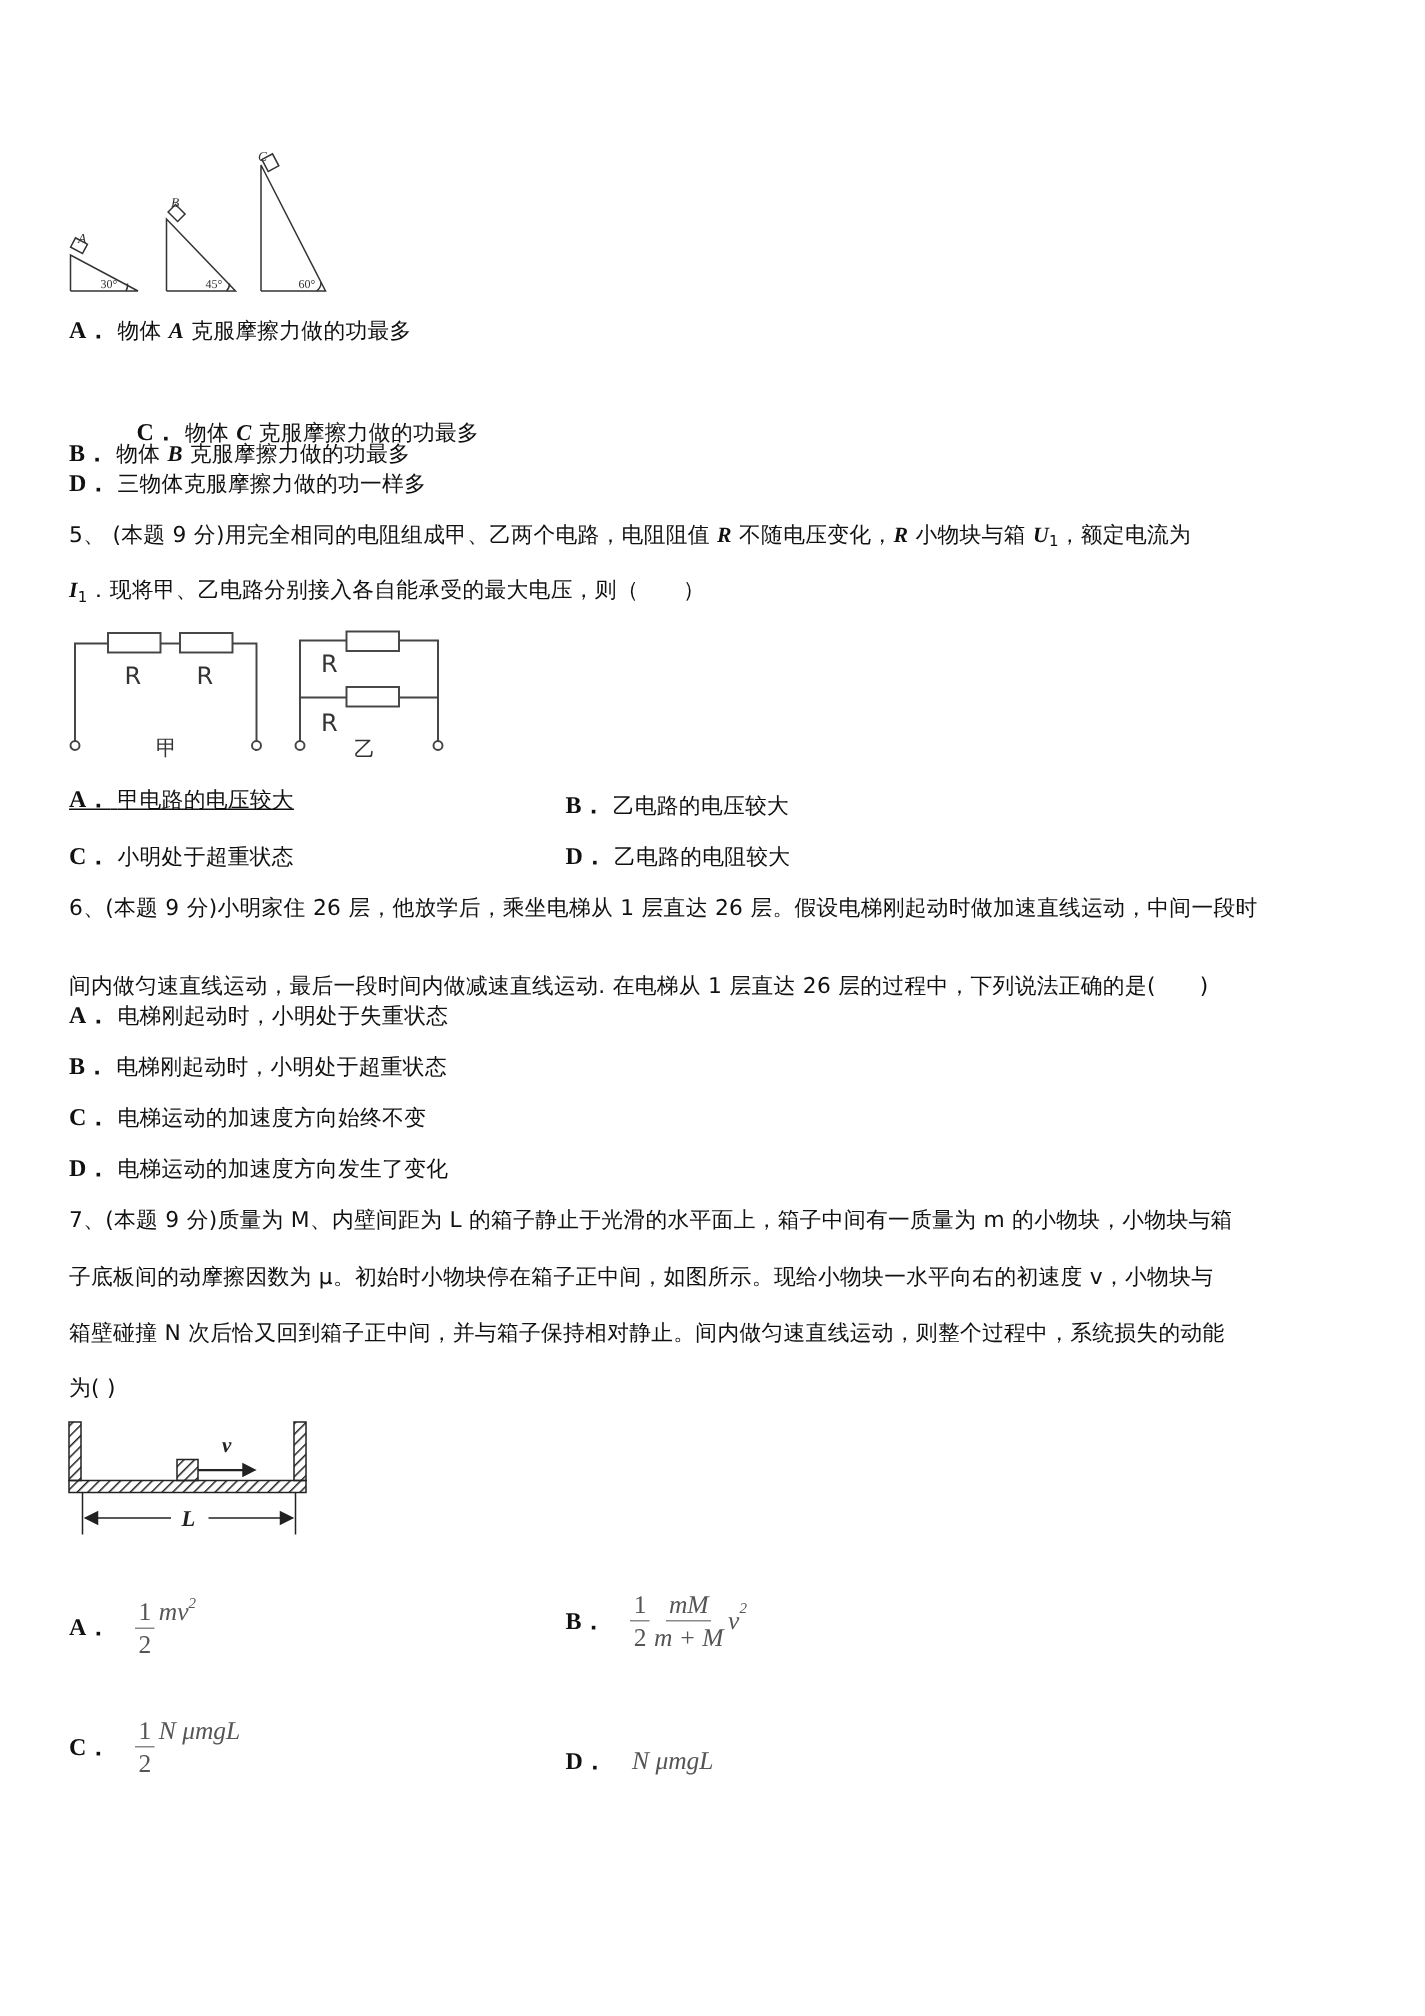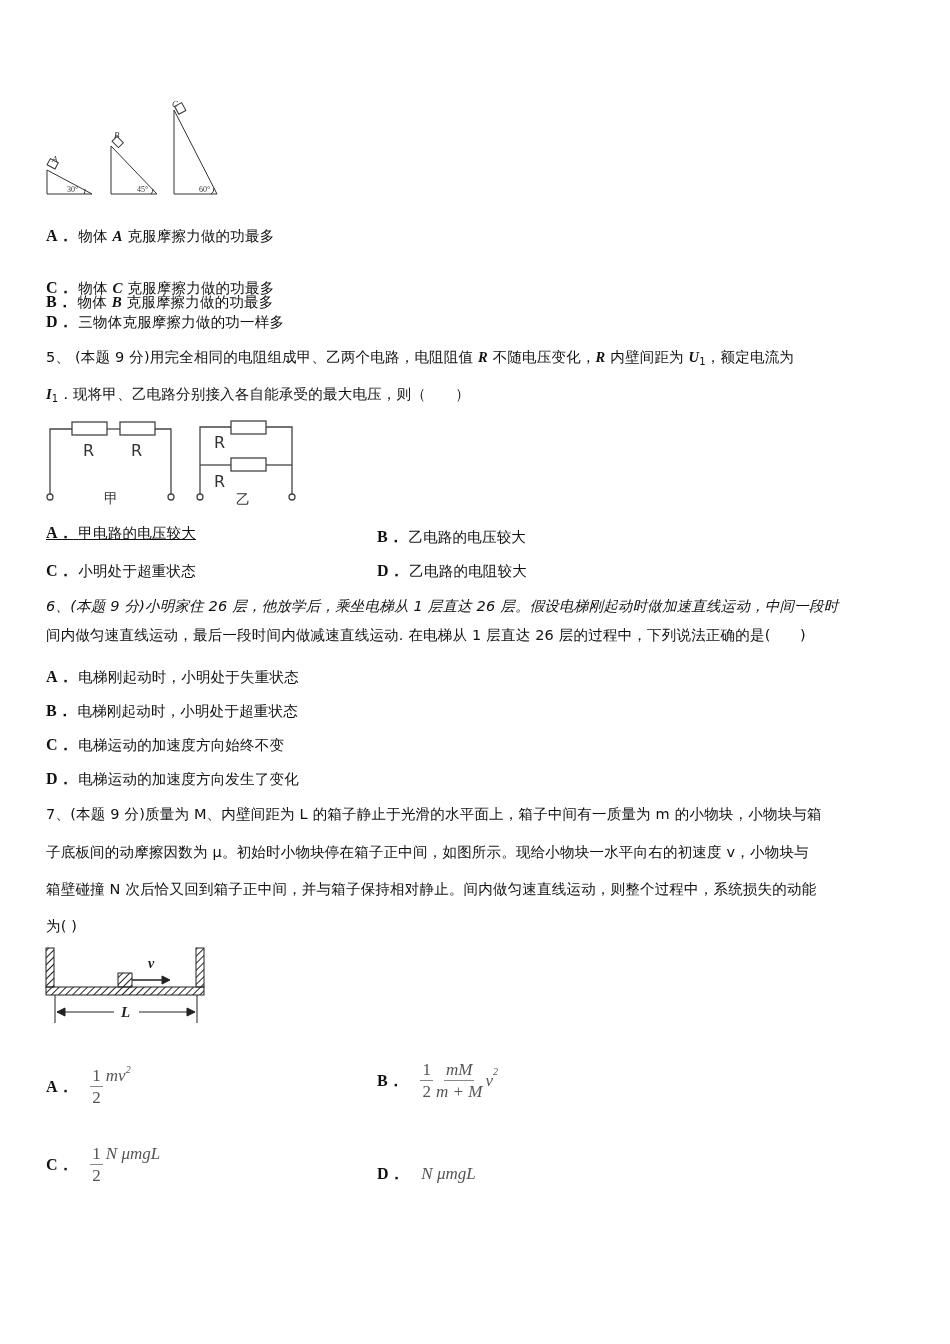--- a/index.html
+++ b/index.html
@@ -46,39 +46,39 @@
       <text x="128" y="9">C</text>
     </g>
     <g font-family="Liberation Serif, serif" font-size="8" fill="#333">
       <text x="23" y="94">30°</text>
       <text x="93" y="94">45°</text>
       <text x="155" y="94">60°</text>
     </g>
   </svg>
 </div>
 
-<div class="line" style="top:226px;text-align:right;">
+<div class="line" style="top:210px;text-align:right;">
   <span class="opt-label">A．</span>
   <span class="q-text">物体 </span><span class="it">A</span><span class="q-text"> 克服摩擦力做的功最多</span>
 </div>
 <div class="line" style="top:244px;margin-top:48px;">
   <span class="opt-label">B．</span>
   <span class="q-text">物体 </span><span class="it">B</span><span class="q-text"> 克服摩擦力做的功最多</span>
 </div>
-<div class="line" style="top:278px;">
+<div class="line" style="top:278px;margin-left:45px;">
   <span class="opt-label">C．</span>
   <span class="q-text">物体 </span><span class="it">C</span><span class="q-text"> 克服摩擦力做的功最多</span>
 </div>
 <div class="line" style="top:312px;">
   <span class="opt-label">D．</span>
   <span class="q-text">三物体克服摩擦力做的功一样多</span>
 </div>
 
 <div class="line q-text" style="top:347px;">
-  <span>5、 (本题 9 分)用完全相同的电阻组成甲、乙两个电路，电阻阻值 </span><span class="it">R</span><span> 不随电压变化，</span><span class="it">R</span><span> 内壁间距为 </span><span class="it">U</span><span class="sub">1</span><span>，额定电流为</span>
+  <span>5、 (本题 9 分)用完全相同的电阻组成甲、乙两个电路，电阻阻值 </span><span class="it">R</span><span> 不随电压变化，</span><span class="it">R</span><span> 小物块与箱 </span><span class="it">U</span><span class="sub">1</span><span>，额定电流为</span>
 </div>
 <div class="line q-text" style="top:384px;">
   <span class="it">I</span><span class="sub">1</span><span>．现将甲、乙电路分别接入各自能承受的最大电压，则（　　）</span>
 </div>
 
 <div class="abs" style="left:44px; top:418px; width:260px; height:96px;">
   <svg width="260" height="96" viewBox="0 0 260 96">
     <g stroke="#444" stroke-width="1.3" fill="none">
 
       <polyline points="6,76 6,11 28,11"></polyline>
@@ -119,22 +119,22 @@
 </div>
 <div class="line" style="top:561px;">
   <span class="opt-label">C．</span>
   <span class="q-text">小明处于超重状态</span>
 </div>
 <div class="line" style="top:561px; left:377px;">
   <span class="opt-label">D．</span>
   <span class="q-text">乙电路的电阻较大</span>
 </div>
 
-<div class="line q-text" style="top:596px;font-style:italic;">6、(本题 9 分)小明家住 26 层，他放学后，乘坐电梯从 1 层直达 26 层。假设电梯刚起动时做加速直线运动，中间一段时</div>
-<div class="line q-text" style="top:625px;text-align:center;">间内做匀速直线运动，最后一段时间内做减速直线运动. 在电梯从 1 层直达 26 层的过程中，下列说法正确的是(　　)</div>
+<div class="line q-text" style="top:596px;">6、(本题 9 分)小明家住 26 层，他放学后，乘坐电梯从 1 层直达 26 层。假设电梯刚起动时做加速直线运动，中间一段时</div>
+<div class="line q-text" style="top:648px;text-align:center;">间内做匀速直线运动，最后一段时间内做减速直线运动. 在电梯从 1 层直达 26 层的过程中，下列说法正确的是(　　)</div>
 
 <div class="line" style="top:667px;">
   <span class="opt-label">A．</span>
   <span class="q-text">电梯刚起动时，小明处于失重状态</span>
 </div>
 <div class="line" style="top:701px;">
   <span class="opt-label">B．</span>
   <span class="q-text">电梯刚起动时，小明处于超重状态</span>
 </div>
 <div class="line" style="top:735px;">

